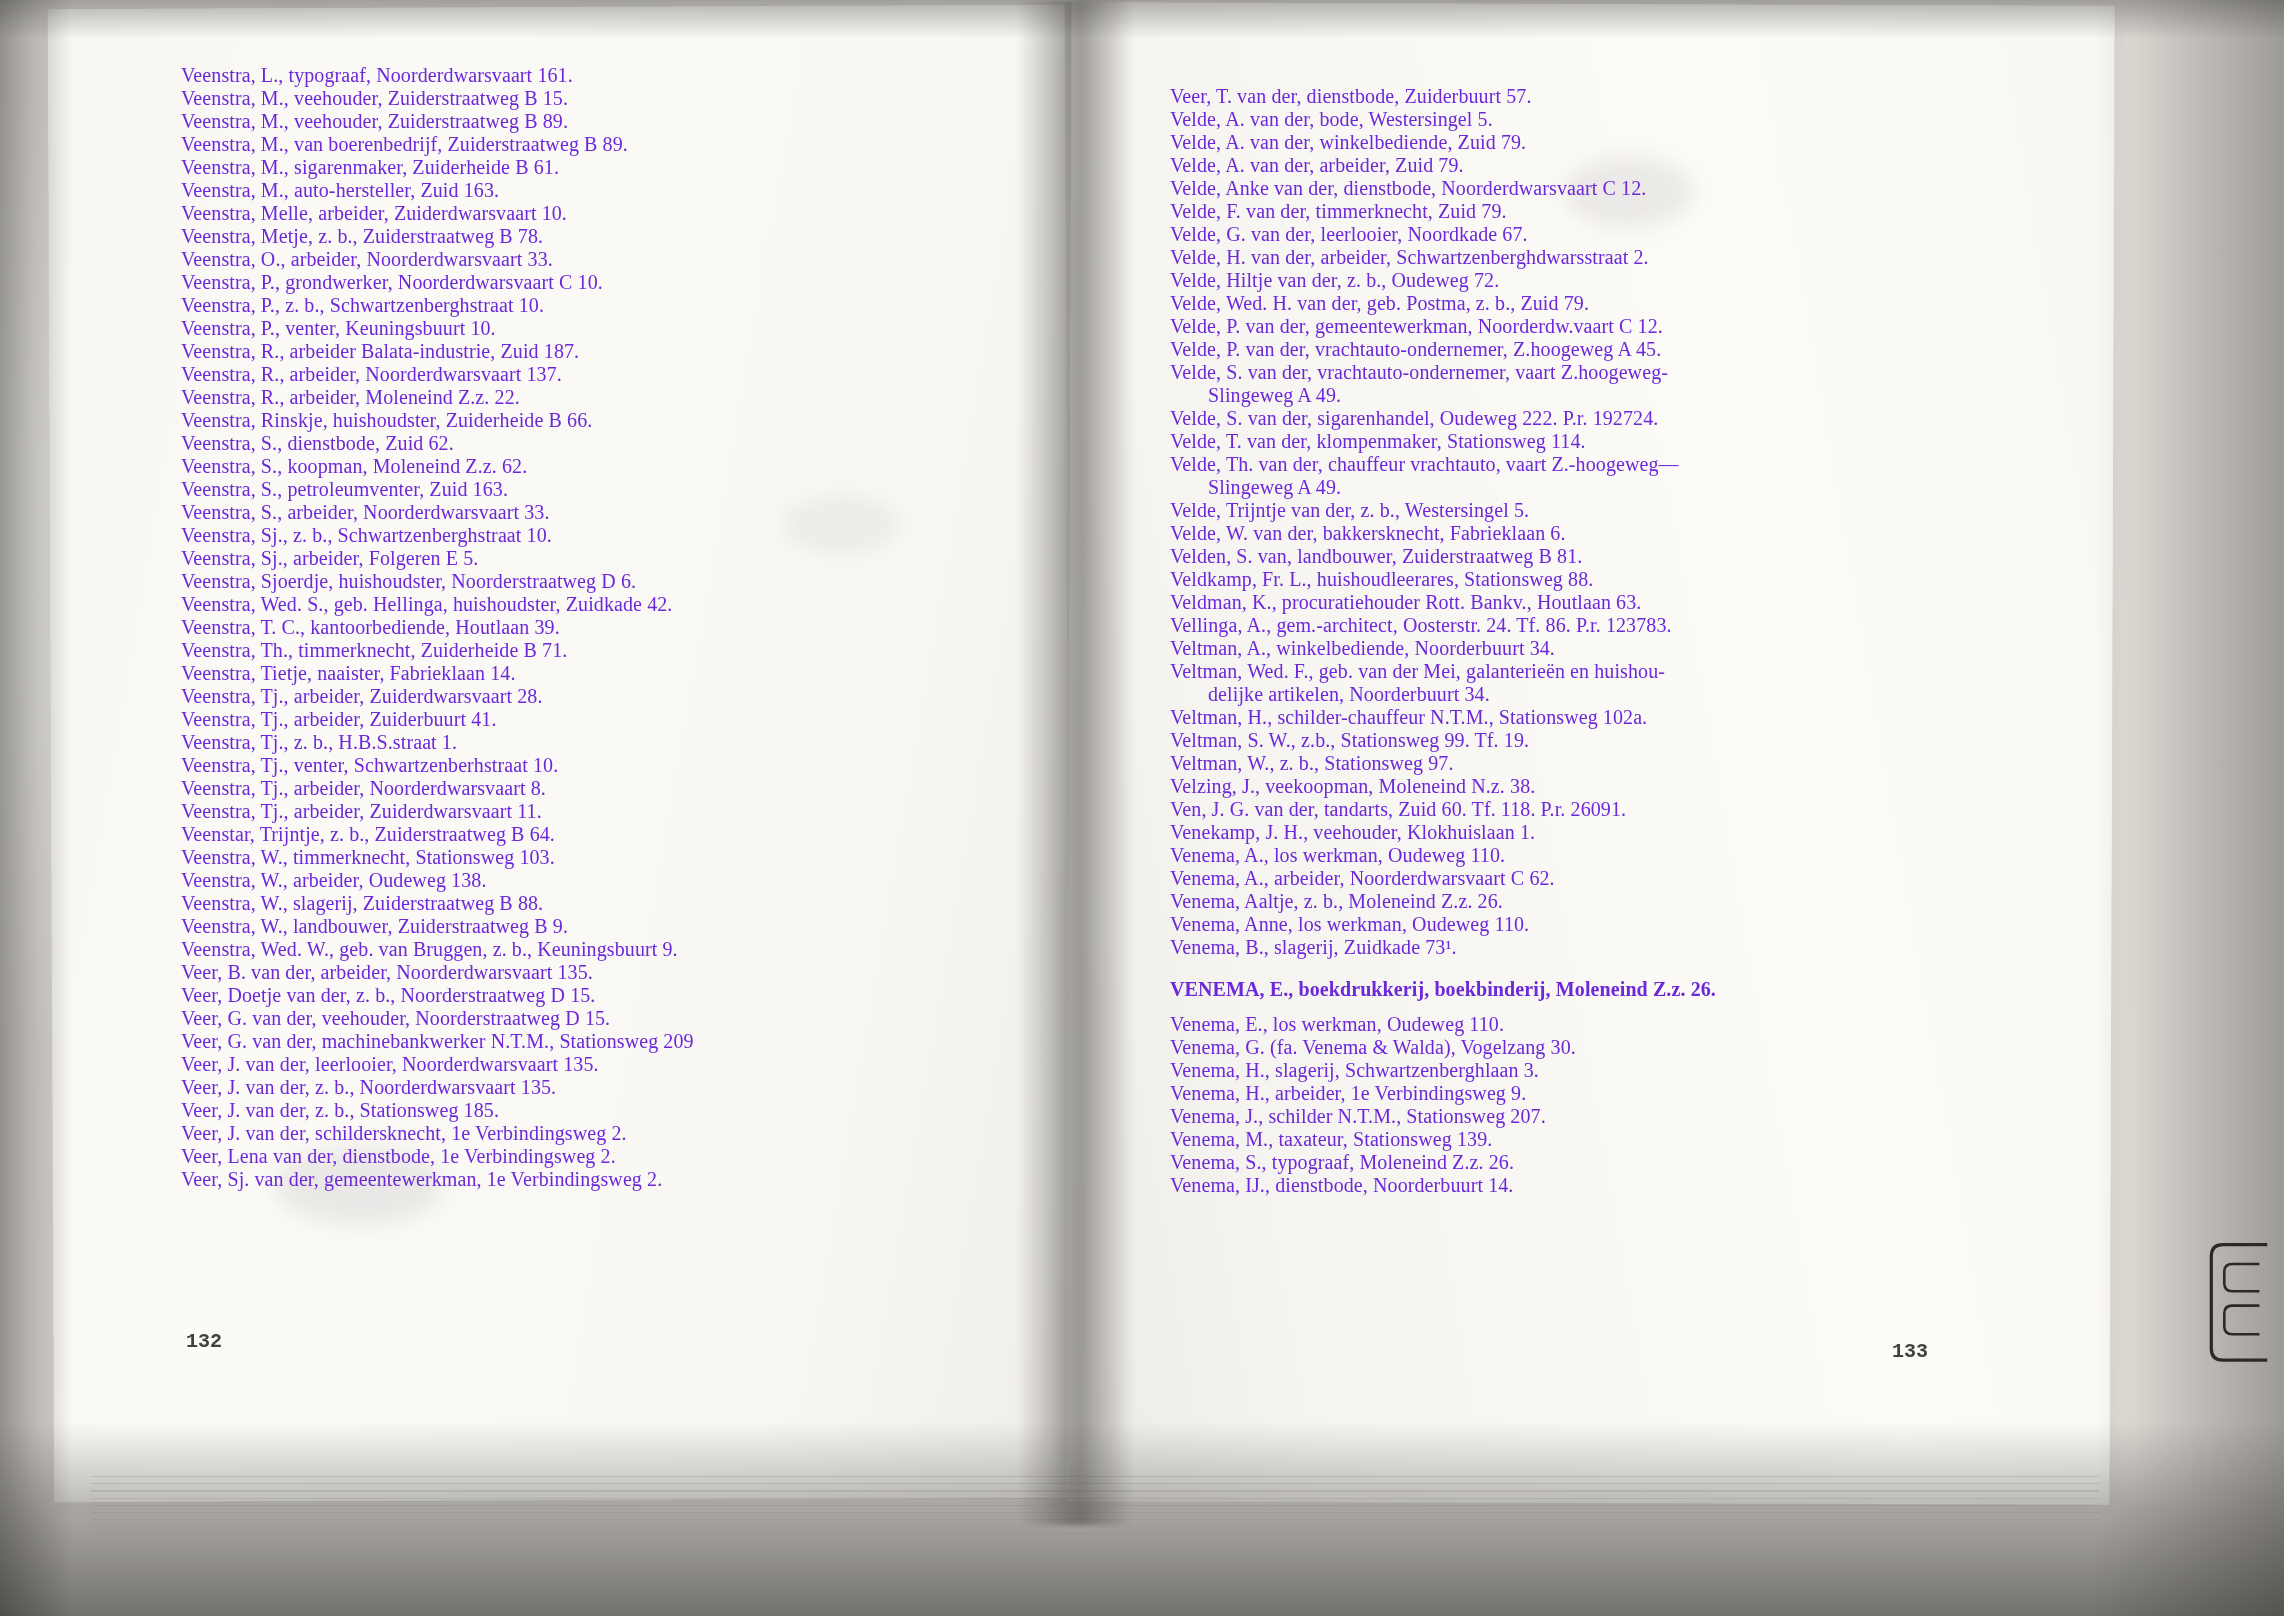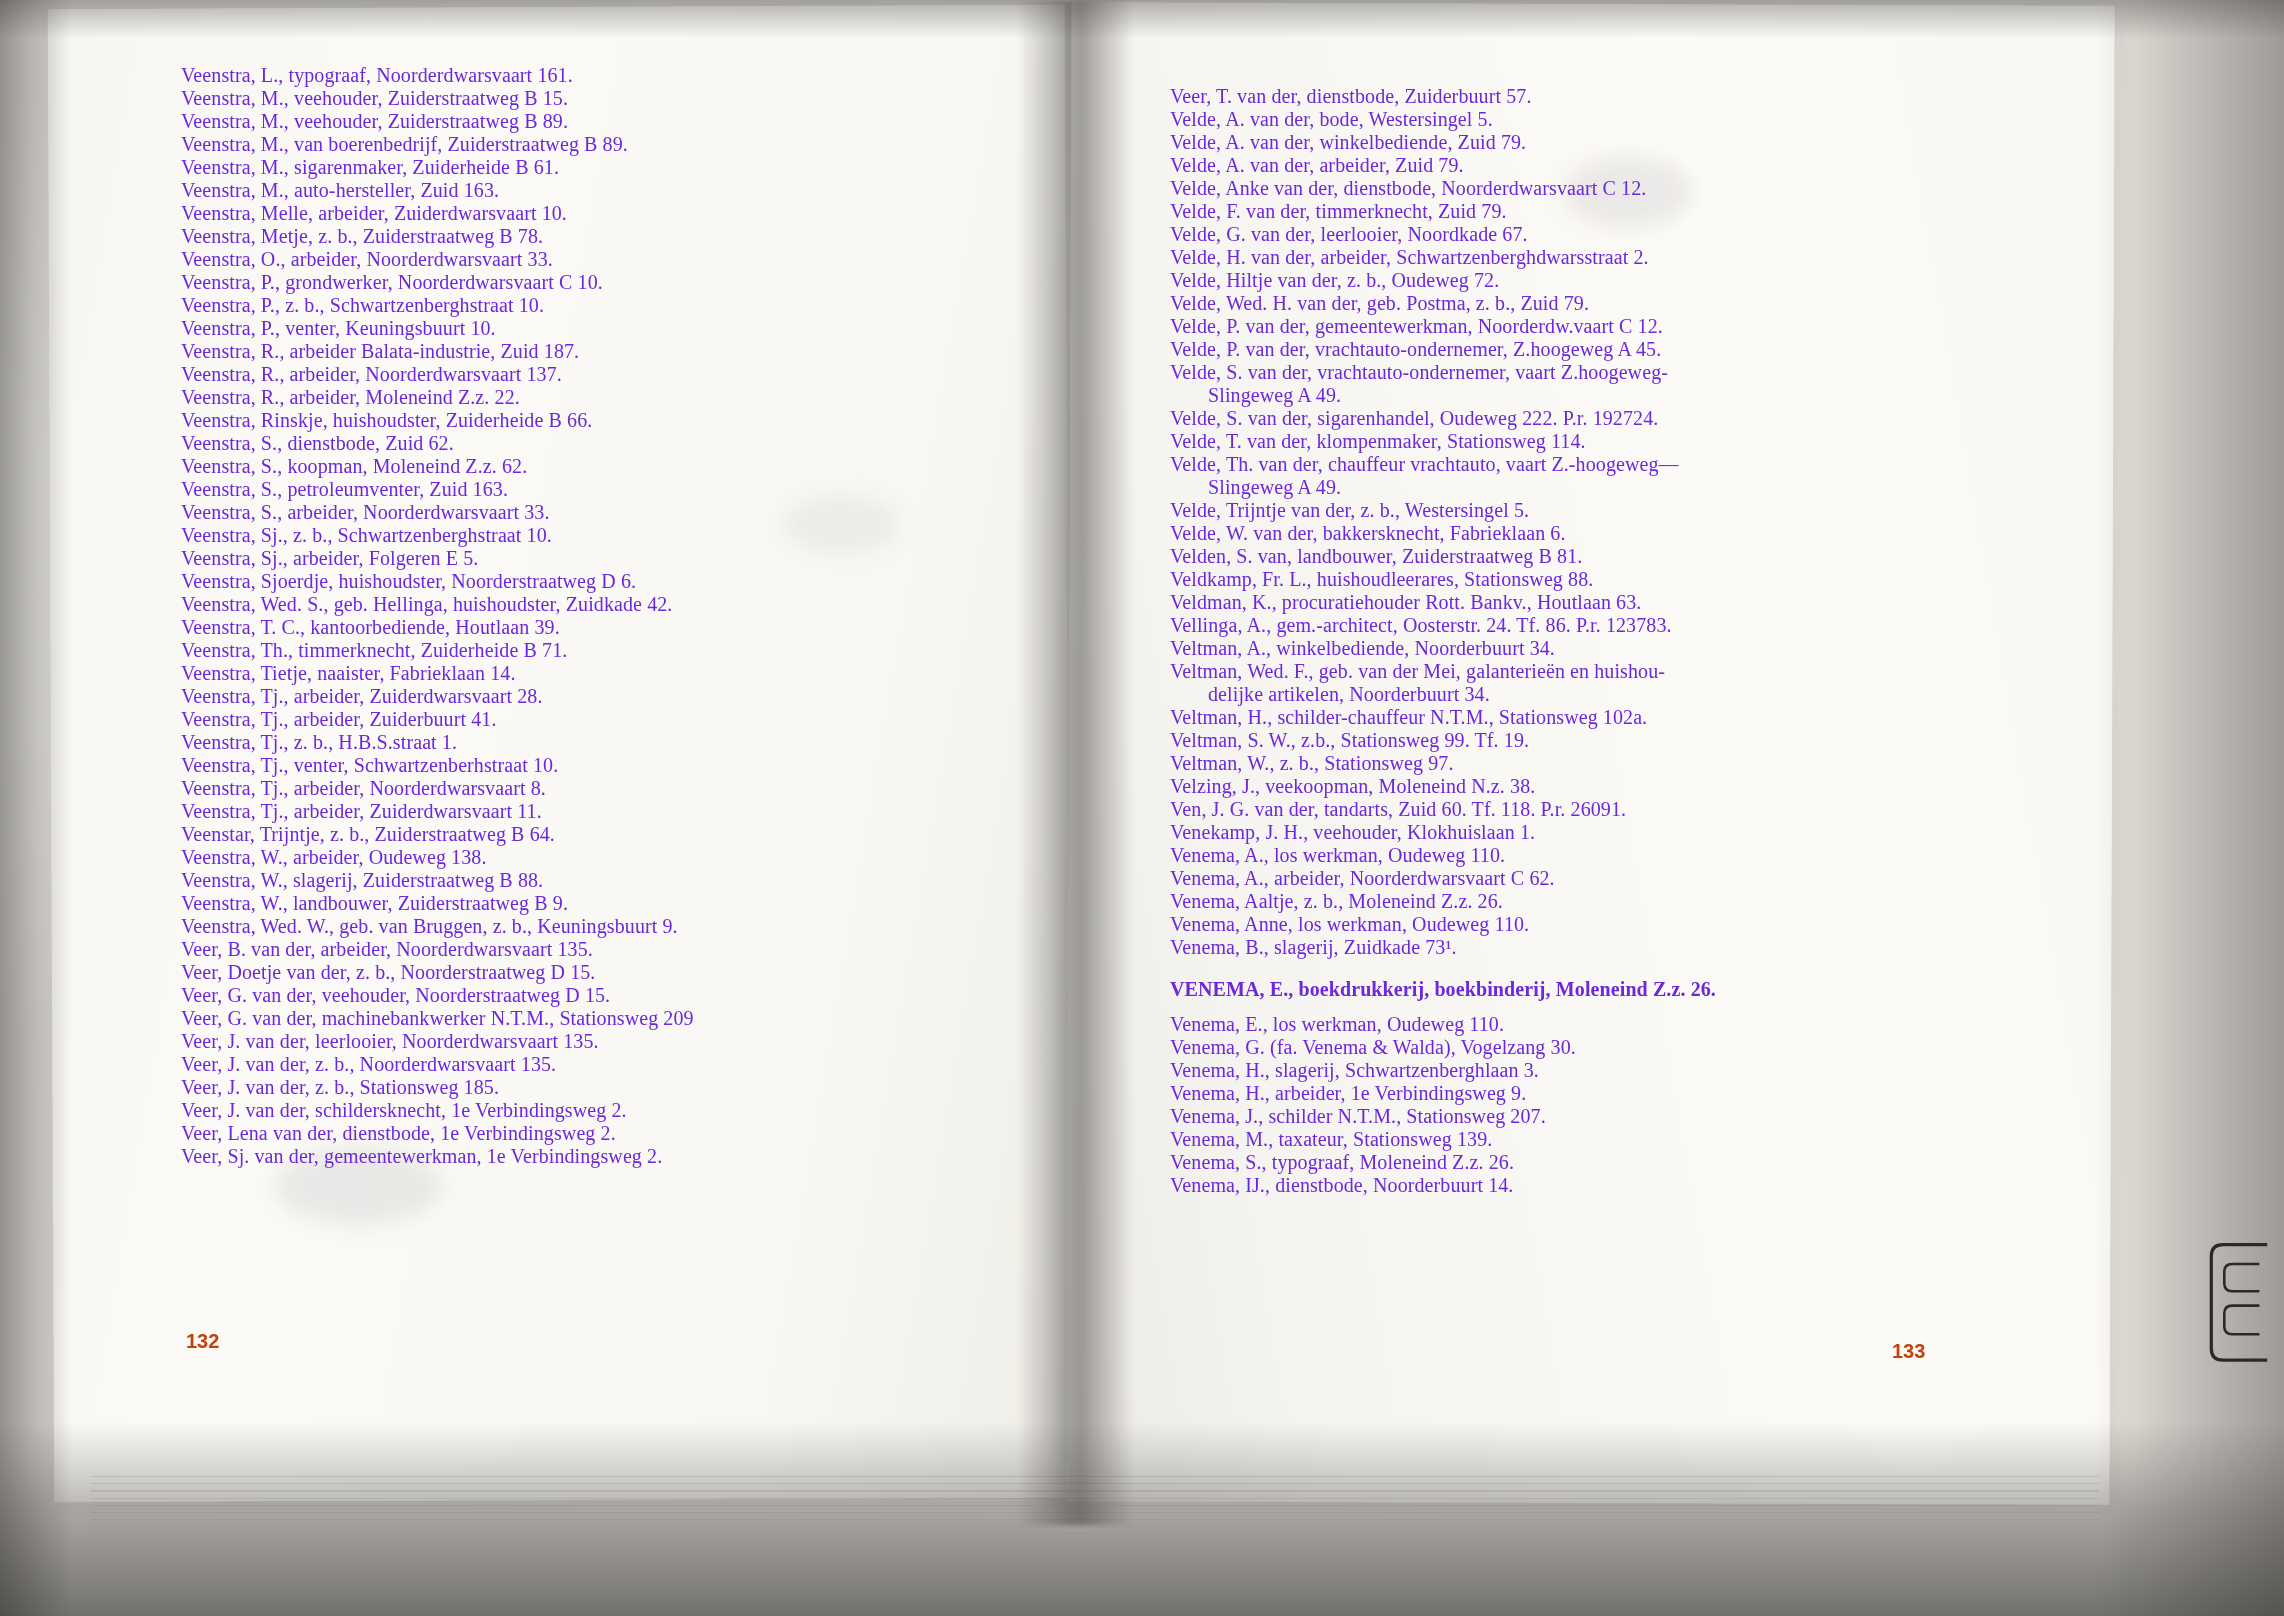--- a/index.html
+++ b/index.html
@@ -125,24 +125,24 @@
   }
   .entry.bold {
     font-weight: bold;
     letter-spacing: 0.1px;
   }
   .entry.spaced-above { margin-top: 19px; }
   .entry.spaced-below { margin-bottom: 11.7px; }
 
   .folio {
     position: absolute;
-    font-family: Liberation Sans, sans-serif;
+    font-family: Liberation Mono, monospace;
     font-weight: bold;
     font-size: 20px;
-    color: #c2410c;
+    color: #404040;
   }
   .folio-left { left: 186px; top: 1330px; }
   .folio-right { left: 1892px; top: 1340px; }
 
   
   .blotch {
     position: absolute;
     border-radius: 50%;
     background: rgba(120,118,112,0.12);
     filter: blur(10.4px);
@@ -188,20 +188,21 @@
       <div class="entry">Veenstra, T. C., kantoorbediende, Houtlaan 39.</div>
       <div class="entry">Veenstra, Th., timmerknecht, Zuiderheide B 71.</div>
       <div class="entry">Veenstra, Tietje, naaister, Fabrieklaan 14.</div>
       <div class="entry">Veenstra, Tj., arbeider, Zuiderdwarsvaart 28.</div>
       <div class="entry">Veenstra, Tj., arbeider, Zuiderbuurt 41.</div>
       <div class="entry">Veenstra, Tj., z. b., H.B.S.straat 1.</div>
       <div class="entry">Veenstra, Tj., venter, Schwartzenberhstraat 10.</div>
       <div class="entry">Veenstra, Tj., arbeider, Noorderdwarsvaart 8.</div>
       <div class="entry">Veenstra, Tj., arbeider, Zuiderdwarsvaart 11.</div>
       <div class="entry">Veenstar, Trijntje, z. b., Zuiderstraatweg B 64.</div>
+      <div class="entry">Veenstra, W., timmerknecht, Stationsweg 103.</div>
       <div class="entry">Veenstra, W., arbeider, Oudeweg 138.</div>
       <div class="entry">Veenstra, W., slagerij, Zuiderstraatweg B 88.</div>
       <div class="entry">Veenstra, W., landbouwer, Zuiderstraatweg B 9.</div>
       <div class="entry">Veenstra, Wed. W., geb. van Bruggen, z. b., Keuningsbuurt 9.</div>
       <div class="entry">Veer, B. van der, arbeider, Noorderdwarsvaart 135.</div>
       <div class="entry">Veer, Doetje van der, z. b., Noorderstraatweg D 15.</div>
       <div class="entry">Veer, G. van der, veehouder, Noorderstraatweg D 15.</div>
       <div class="entry">Veer, G. van der, machinebankwerker N.T.M., Stationsweg 209</div>
       <div class="entry">Veer, J. van der, leerlooier, Noorderdwarsvaart  135.</div>
       <div class="entry">Veer, J. van der, z. b., Noorderdwarsvaart 135.</div>

